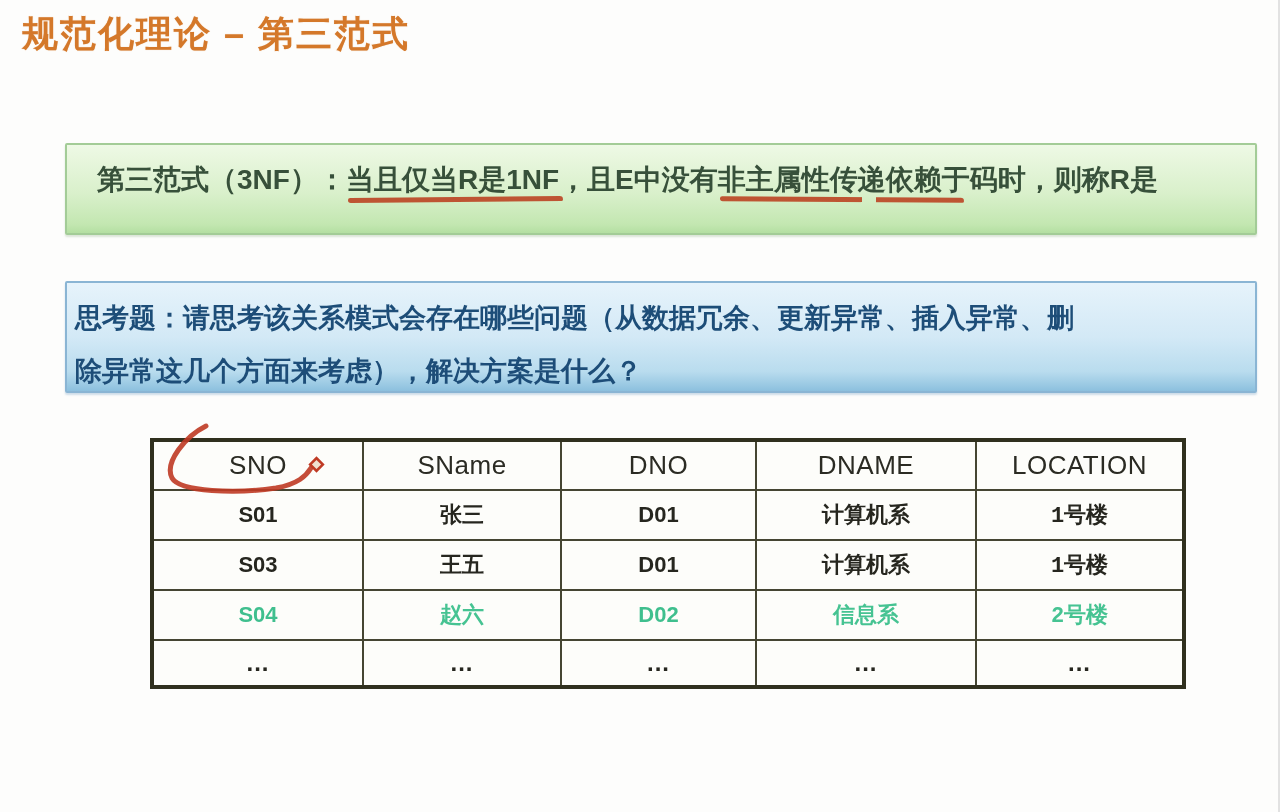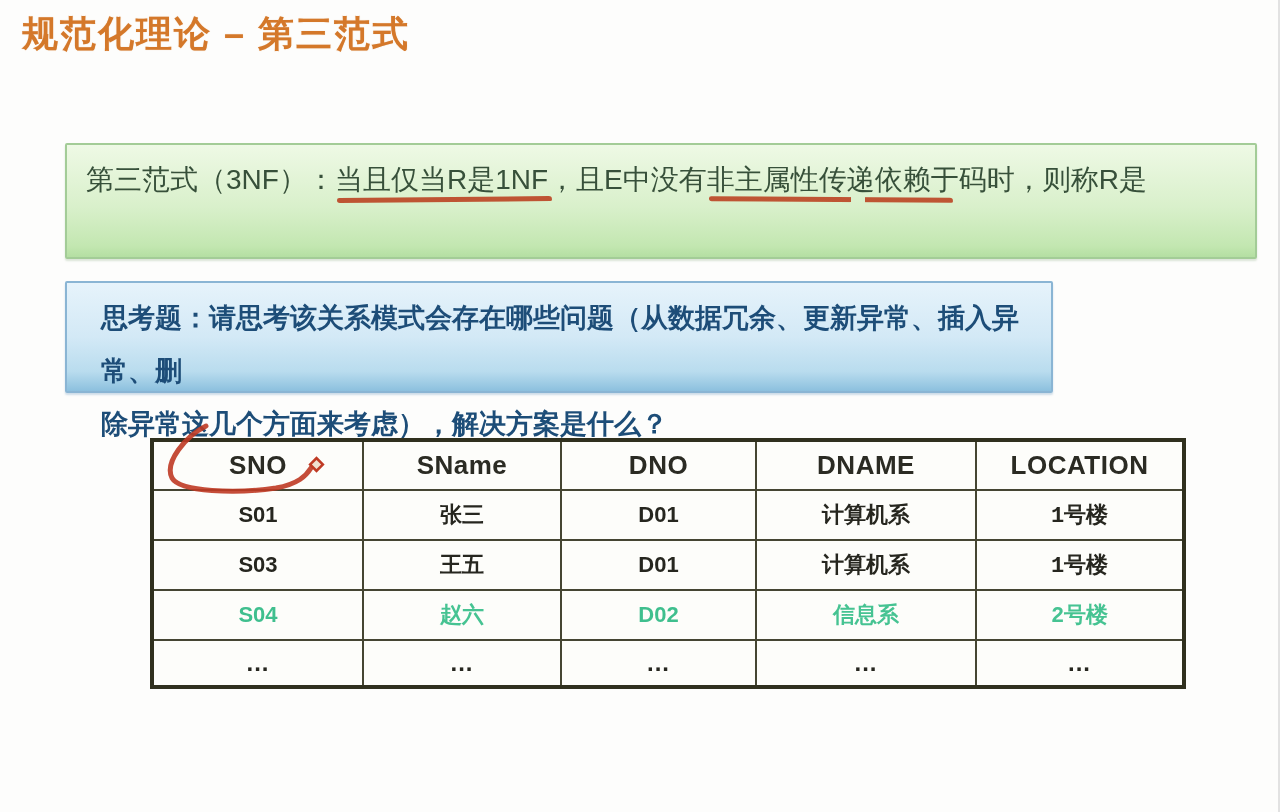--- a/index.html
+++ b/index.html
@@ -27,27 +27,27 @@
     text-shadow: 0 0 1px rgba(212,120,42,.4);
     text-align: right;
   }
 
   
   .def-box {
     position: absolute;
     left: 65px;
     top: 143px;
     width: 1192px;
-    height: 116px;
+    height: 92px;
     background: linear-gradient(180deg, #eef9e5 0%, #d9f0cb 55%, #c3e7b1 90%, #b4dfa2 100%);
     border: 2px solid #a3cc97;
     border-radius: 2px;
-    padding: 7px 19px 0 19px;
+    padding: 7px 19px 0 30px;
     font-size: 28px;
-    font-weight: normal;
+    font-weight: bold;
     color: #37503a;
     line-height: 56px;
     box-shadow: 0 2px 2px rgba(120,160,110,.25);
   }
 
   
   .u { position: relative; white-space: nowrap; }
   .u::after {
     content: "";
     position: absolute;
@@ -67,26 +67,26 @@
       #bc4726 0 58%,
       rgba(188,71,38,0) 58% 64%,
       #bc4726 64% 100%);
   }
 
   
   .q-box {
     position: absolute;
     left: 65px;
     top: 281px;
-    width: 988px;
+    width: 1192px;
     height: 112px;
     background: linear-gradient(180deg, #e6f3fb 0%, #d3e9f6 50%, #b9dcee 82%, #8cc0de 100%);
     border: 2px solid #8ab5d4;
     border-radius: 2px;
-    padding: 9px 19px 0 34px;
+    padding: 9px 19px 0 8px;
     font-size: 27px;
     font-weight: bold;
     color: #1d4d78;
     line-height: 53px;
     box-shadow: 0 2px 2px rgba(100,150,190,.3);
   }
 
   
   .table-wrap {
     position: absolute;
@@ -100,21 +100,21 @@
   }
   table.rel th, table.rel td {
     border: 2px solid #454532;
     text-align: center;
     vertical-align: middle;
     padding: 0;
   }
   table.rel th {
     height: 50px;
     font-size: 26px;
-    font-weight: bold;
+    font-weight: normal;
     color: #2b2b23;
     background: #fdfdfa;
     letter-spacing: .5px;
   }
   th.key-col {
     background: #3a3a21;
     color: #f7f3e8;
   }
   table.rel td {
     height: 50px;

